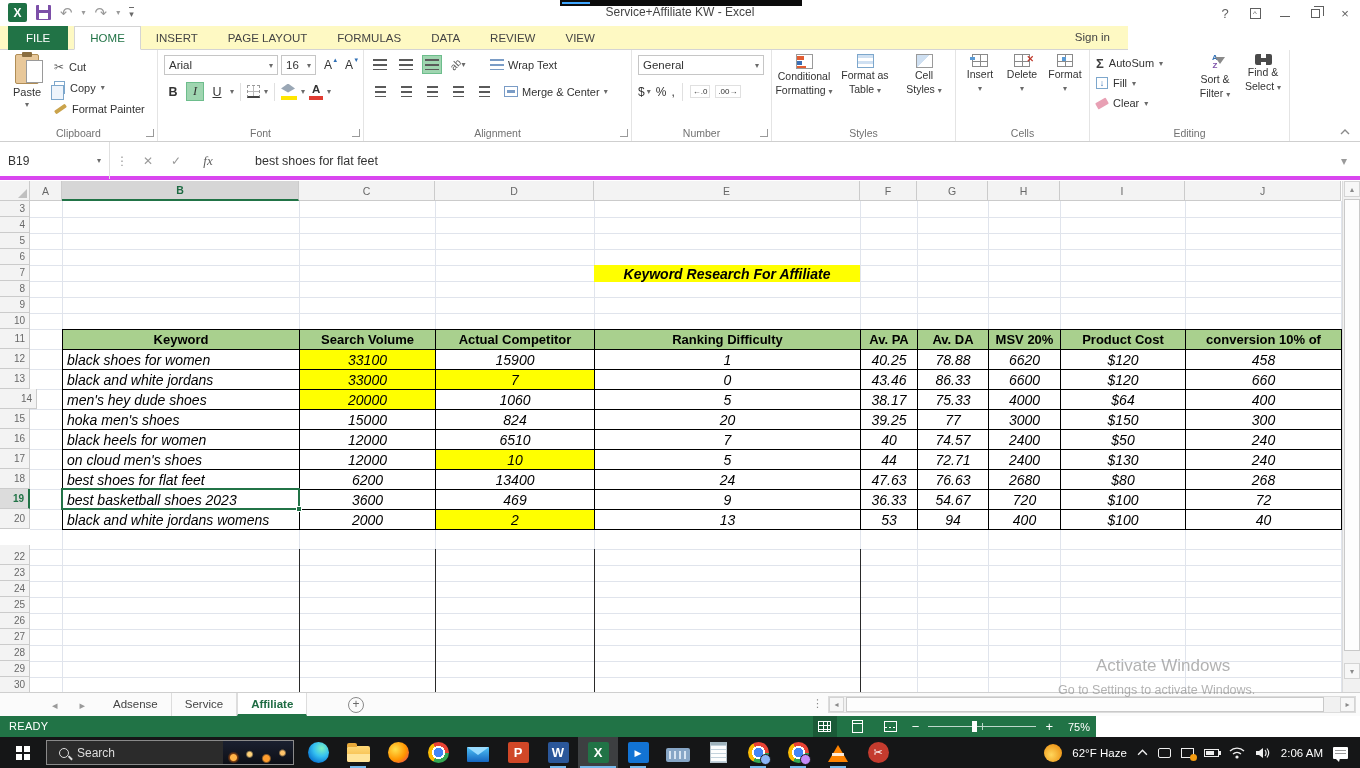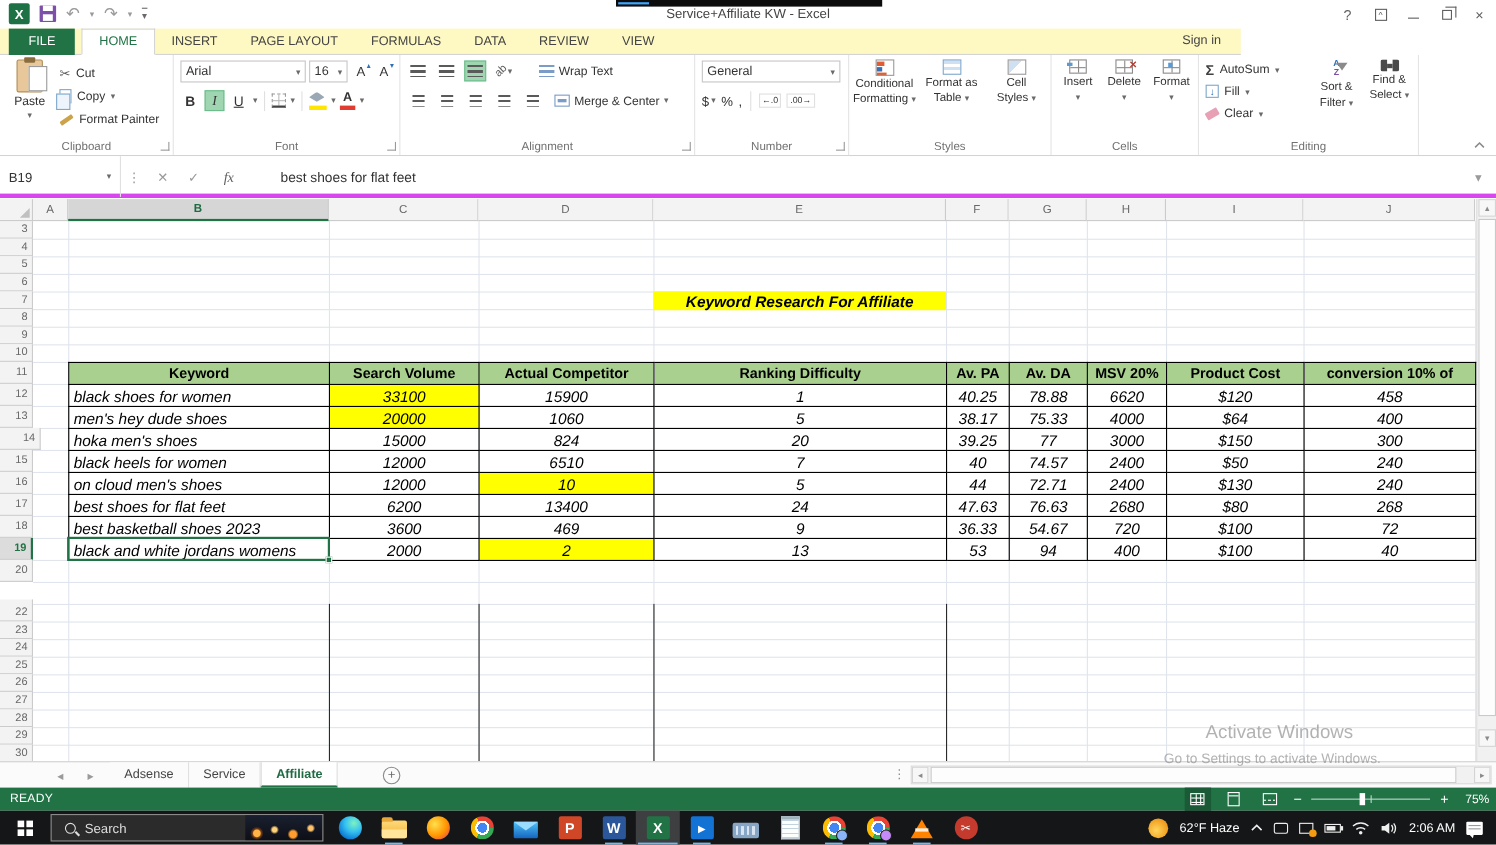--- a/index.html
+++ b/index.html
@@ -130,21 +130,21 @@
 .snav{position:absolute;top:0;height:24px;display:flex;align-items:center;color:#9a9a9a;font-size:11px;gap:22px;left:52px}
 .stabs{position:absolute;left:100px;top:0;height:24px;display:flex}
 .stab{padding:0 13px;height:23px;line-height:23px;font-size:11.5px;color:#444;border-right:1px solid #ddd;background:#fbfbfb}
 .stab.active{background:#fff;color:#1e6b43;font-weight:bold;border-bottom:2.5px solid #217346;border-left:1px solid #ddd}
 .addsheet{position:absolute;left:348px;top:4px;width:16px;height:16px;border:1px solid #8a8a8a;border-radius:50%;color:#6a6a6a;font-size:12px;line-height:13px;text-align:center}
 .hdots{position:absolute;left:812px;top:4px;color:#8a8a8a;font-size:11px}
 .hscroll{position:absolute;left:828px;top:3px;width:528px;height:17px;background:#f1f1f1;border:1px solid #dcdcdc}
 .hs-btn{position:absolute;top:0;width:15px;height:15px;background:#f7f7f7;border:1px solid #d4d4d4;color:#8a8a8a;font-size:8px;display:flex;align-items:center;justify-content:center}
 .hs-thumb{position:absolute;left:17px;top:0;width:478px;height:15px;background:#fdfdfd;border:1px solid #c9c9c9}
 
-.statusbar{position:absolute;top:716px;left:0;width:1360px;height:21px;background:#217346;color:#fff}
+.statusbar{position:absolute;top:716px;left:0;width:1096px;height:21px;background:#217346;color:#fff}
 .sb-mode{position:absolute;left:9px;top:4px;font-size:11px;letter-spacing:.3px}
 .sb-right{position:absolute;right:6px;top:0;height:21px;display:flex;align-items:center;gap:9px}
 .sv{width:24px;height:21px;display:flex;align-items:center;justify-content:center}
 .sv.active{background:#1a5a37}
 .sv-grid{width:13px;height:11px;border:1px solid #fff;background:linear-gradient(#fff,#fff) 0 3px/100% 1px no-repeat,linear-gradient(#fff,#fff) 0 7px/100% 1px no-repeat,linear-gradient(#fff,#fff) 4px 0/1px 100% no-repeat,linear-gradient(#fff,#fff) 8px 0/1px 100% no-repeat}
 .sv-page{width:11px;height:13px;border:1px solid #fff;background:linear-gradient(#fff,#fff) 0 2px/100% 1px no-repeat}
 .sv-break{width:13px;height:11px;border:1px solid #fff;background:repeating-linear-gradient(90deg,#fff 0 2px,transparent 2px 4px) 0 5px/100% 1px no-repeat}
 .zbtn{font-size:13px;color:#fff;line-height:13px}
 .ztrack{width:108px;height:1px;background:#bfd8cc;position:relative}
 .ztick{position:absolute;left:50%;top:-3px;width:1px;height:7px;background:#bfd8cc}
@@ -588,20 +588,31 @@
             <td class=" yellow">33100</td>
             <td class="">15900</td>
             <td class="">1</td>
             <td class="">40.25</td>
             <td class="">78.88</td>
             <td class="">6620</td>
             <td class="">$120</td>
             <td class="">458</td>
           </tr>
           <tr>
+            <td class="kw">black and white jordans</td>
+            <td class=" yellow">33000</td>
+            <td class=" yellow">7</td>
+            <td class="">0</td>
+            <td class="">43.46</td>
+            <td class="">86.33</td>
+            <td class="">6600</td>
+            <td class="">$120</td>
+            <td class="">660</td>
+          </tr>
+          <tr>
             <td class="kw">men's hey dude shoes</td>
             <td class=" yellow">20000</td>
             <td class="">1060</td>
             <td class="">5</td>
             <td class="">38.17</td>
             <td class="">75.33</td>
             <td class="">4000</td>
             <td class="">$64</td>
             <td class="">400</td>
           </tr>

